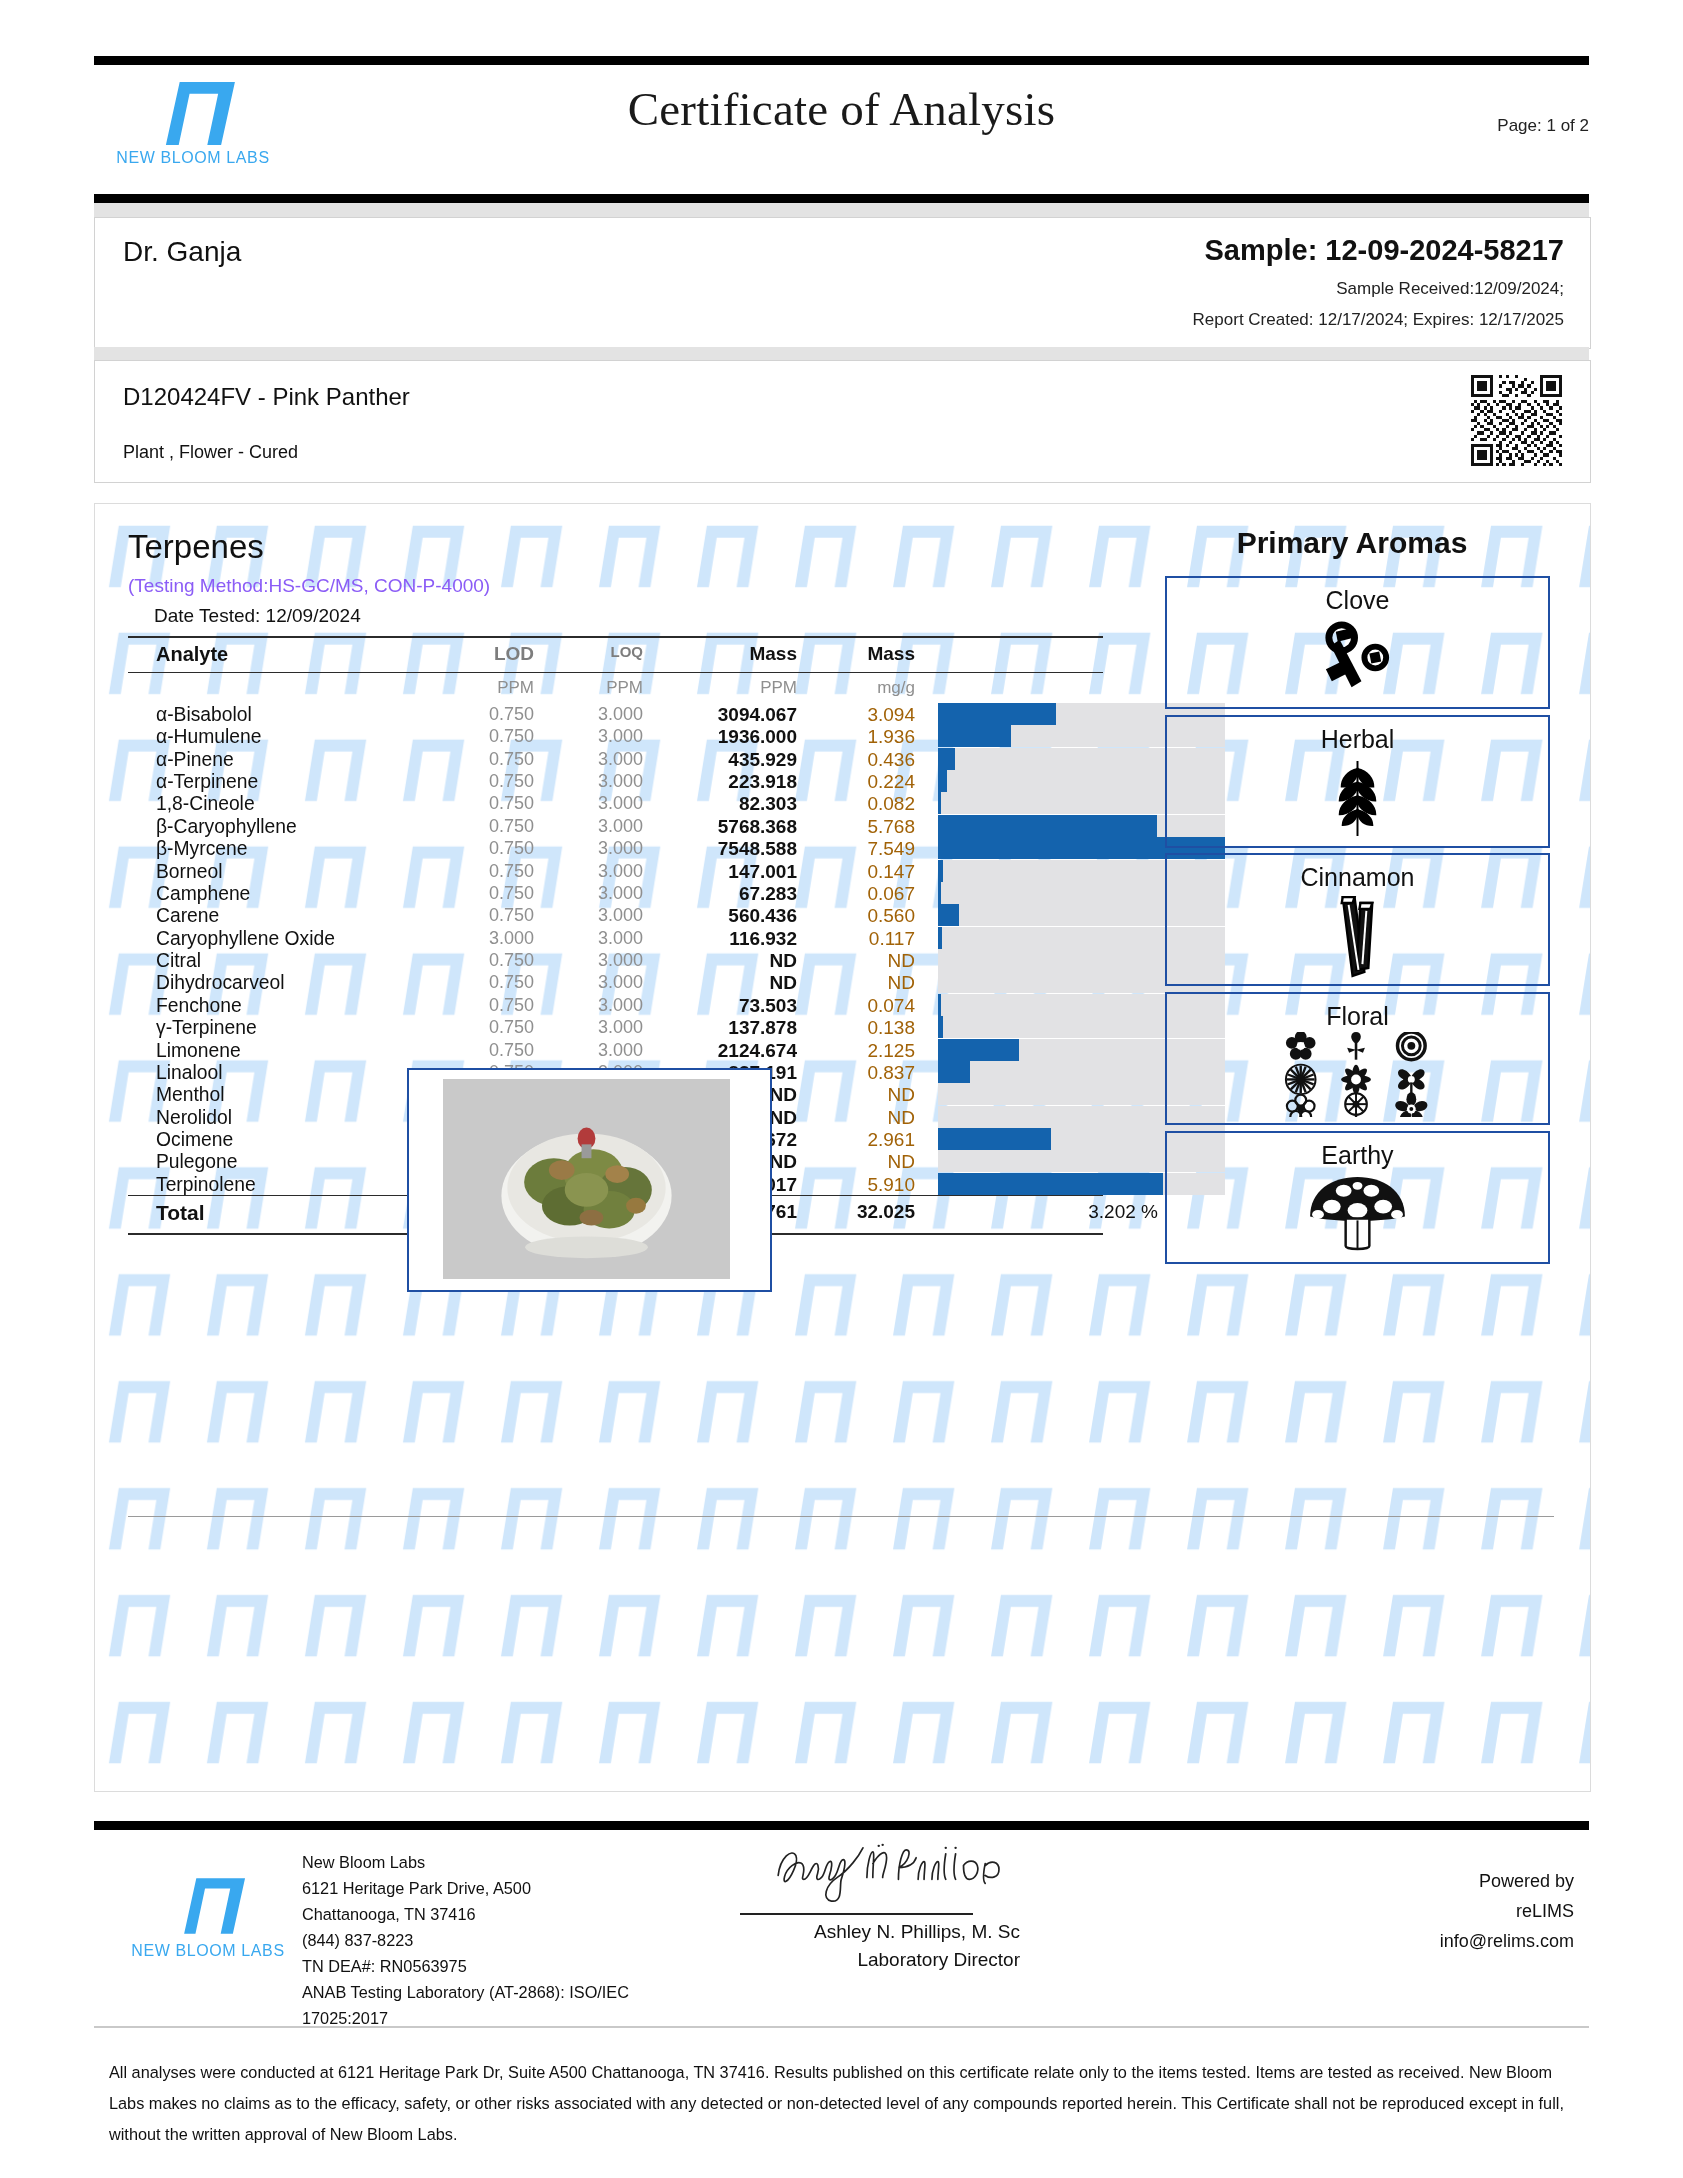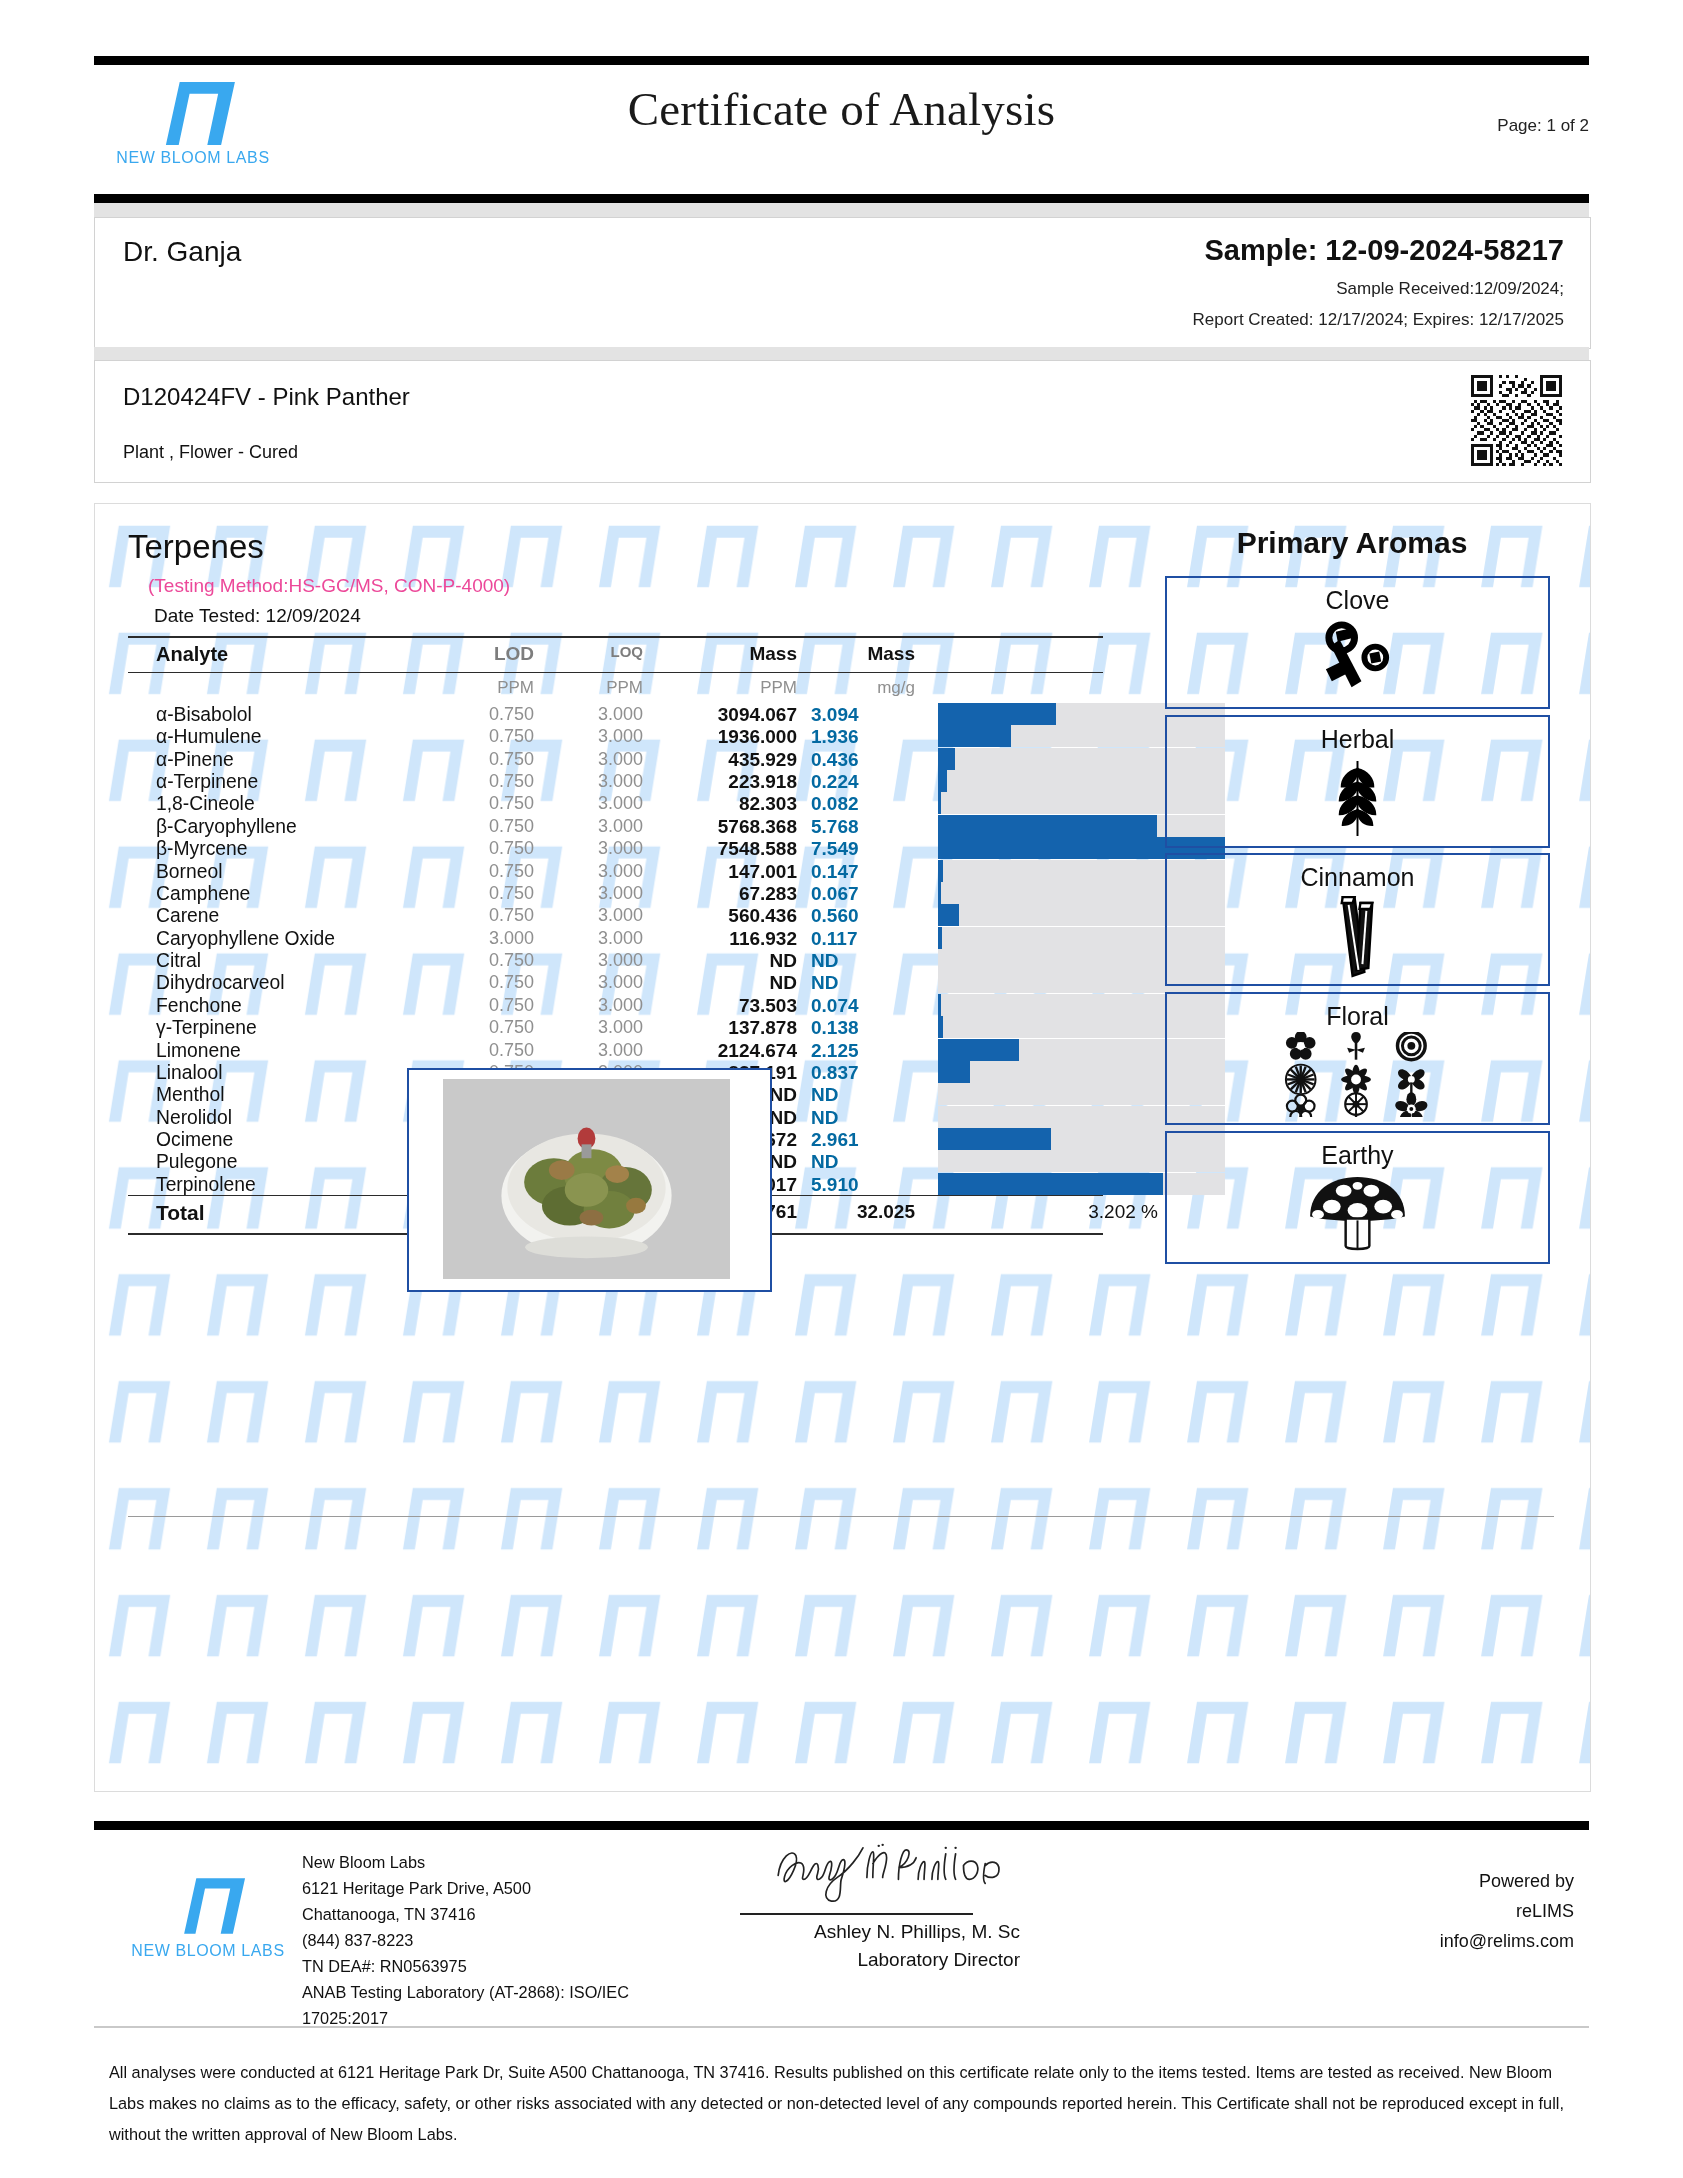--- a/index.html
+++ b/index.html
@@ -44,30 +44,30 @@
   .qr{position:absolute;right:28px;top:14px;width:91px;height:91px;}
 
   
   .main-panel{position:absolute;left:94px;top:503px;width:1495px;height:1287px;
      background:#fff;border:1px solid #dcdcdc;overflow:hidden;}
   .wm{position:absolute;left:0;top:0;width:100%;height:100%;opacity:1;pointer-events:none;}
   .panel-inner{position:absolute;left:0;top:0;width:100%;height:100%;}
 
   
   .terp-title{position:absolute;left:33px;top:24px;font-size:33px;font-weight:400;color:#111;}
-  .terp-method{position:absolute;left:33px;top:71px;font-size:19px;color:#ec4899;margin-left:20px;}
+  .terp-method{position:absolute;left:33px;top:71px;font-size:19px;color:#8b5cf6;}
   .terp-date{position:absolute;left:33px;top:101px;font-size:19px;color:#111;margin-left:26px;}
   .hrule{position:absolute;left:33px;background:#2b2b2b;height:2px;width:975px;}
 
   .trow{position:absolute;left:0;width:975px;height:24px;}
   .c-an{position:absolute;left:28px;font-size:19.3px;color:#111;white-space:nowrap;}
   .c-lod{position:absolute;left:307px;width:99px;text-align:right;font-size:18px;color:#8f8f8f;}
   .c-loq{position:absolute;left:416px;width:99px;text-align:right;font-size:18px;color:#8f8f8f;}
   .c-m1{position:absolute;left:535px;width:134px;text-align:right;font-size:19px;font-weight:700;color:#111;}
-  .c-m2{position:absolute;left:683px;width:104px;text-align:left;font-size:19px;font-weight:700;color:#0369a1;}
+  .c-m2{position:absolute;left:683px;width:104px;text-align:right;font-size:19px;font-weight:400;color:#a16207;}
 
   .hd-an{position:absolute;left:28px;font-size:20px;font-weight:700;color:#111;}
   .hd-lod{position:absolute;left:307px;width:99px;text-align:right;font-size:19px;font-weight:700;color:#7d7d7d;}
   .hd-loq{position:absolute;left:416px;width:99px;text-align:right;font-size:15px;font-weight:700;color:#7d7d7d;}
   .hd-m1{position:absolute;left:535px;width:134px;text-align:right;font-size:19px;font-weight:700;color:#111;}
   .hd-m2{position:absolute;left:683px;width:104px;text-align:right;font-size:19px;font-weight:700;color:#111;}
 
   .u-lod{position:absolute;left:307px;width:99px;text-align:right;font-size:17px;color:#8f8f8f;}
   .u-loq{position:absolute;left:416px;width:99px;text-align:right;font-size:17px;color:#8f8f8f;}
   .u-m1{position:absolute;left:535px;width:134px;text-align:right;font-size:17px;color:#8f8f8f;}

